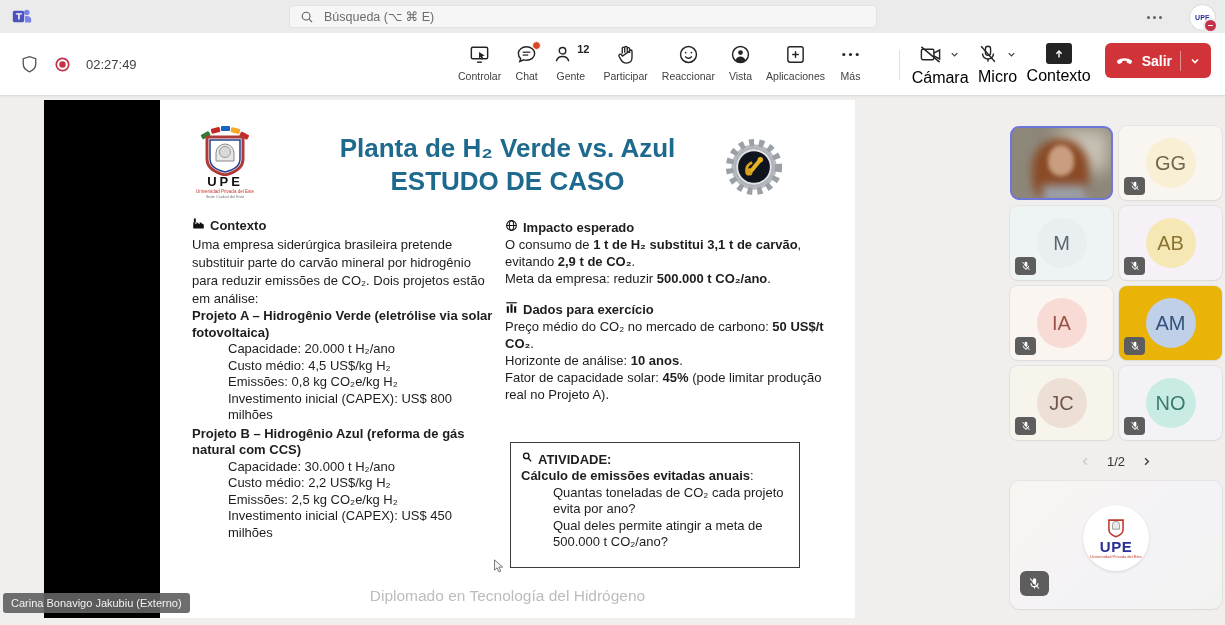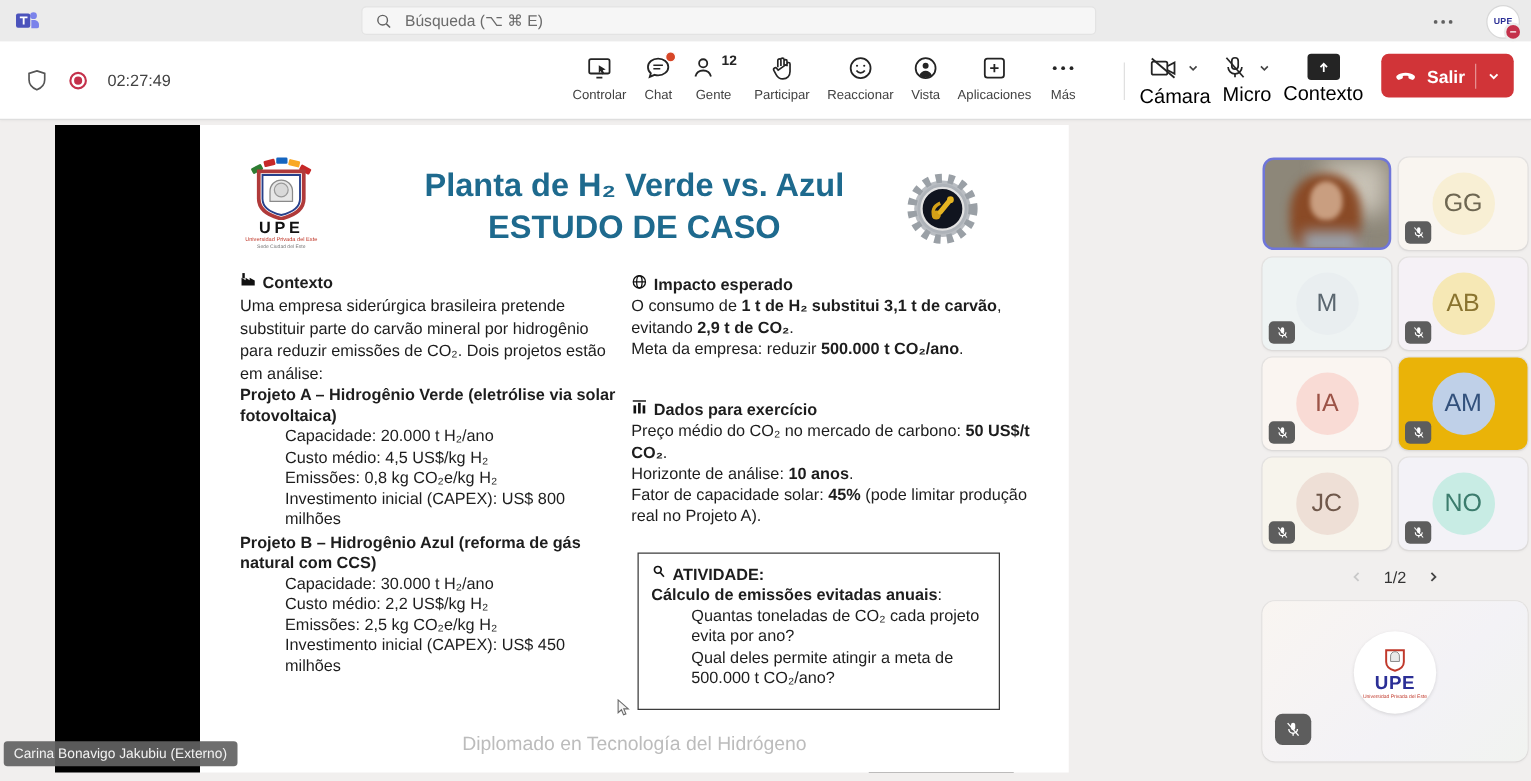--- a/index.html
+++ b/index.html
@@ -61,21 +61,21 @@
   .upe-cap2{font-size:4px;color:#777;line-height:5px}
   .gear-logo{position:absolute;right:72px;top:38px;width:58px;height:58px}
 
   .col-left{position:absolute;left:32px;top:117px;width:306px;font-size:13px;line-height:18px}
   .col-right{position:absolute;left:345px;top:119px;width:338px;font-size:13px;line-height:17px}
   .sec-head{font-weight:bold;display:flex;align-items:flex-start;gap:5px;line-height:17px}
   .sec-head svg{flex:none}
   .contexto-body{margin-top:2px}
   .proj-head{font-weight:bold;line-height:16.5px;margin-top:0}
   .proj-items div{padding-left:36px;line-height:16.5px}
-  .dados-block{margin-top:32px}
+  .dados-block{margin-top:14px}
   .activity{position:absolute;left:350px;top:342px;width:290px;height:126px;border:1.5px solid #3c3c3c;
             padding:8px 10px;box-sizing:border-box;font-size:13px;line-height:16.5px}
   .act-q{padding-left:32px}
   .slide-footer{position:absolute;left:0;right:0;bottom:13px;text-align:center;color:#bcbcbc;font-size:15.5px}
 
   .presenter{position:absolute;left:3px;top:593px;background:rgba(98,98,98,.92);color:#f2f2f2;
              font-size:11px;padding:4px 8px;border-radius:3px;z-index:20}
   .cursor{position:absolute;left:493px;top:559px;z-index:21}
 
   

